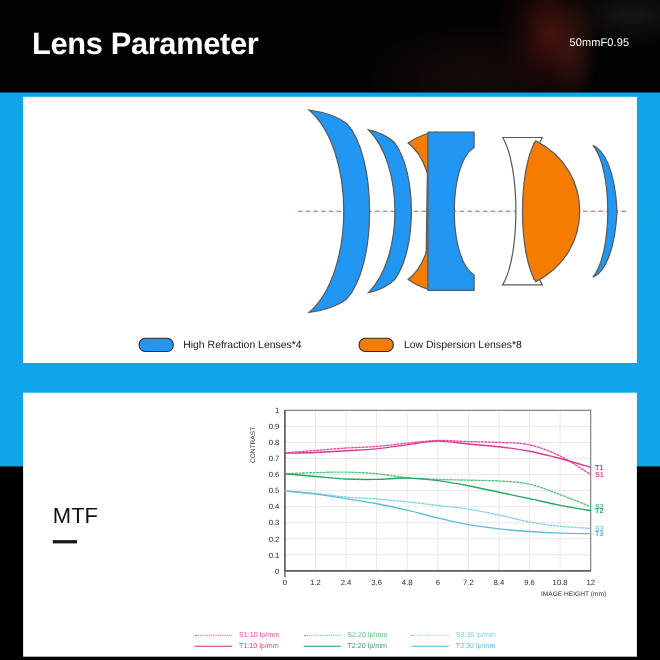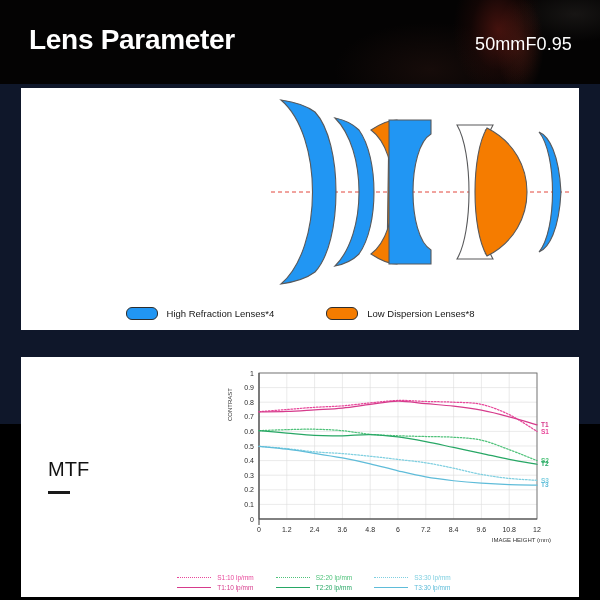--- a/index.html
+++ b/index.html
@@ -1,29 +1,29 @@
 <!DOCTYPE html>
 <html><head>
 <meta charset="utf-8">
 <style>
   html,body{margin:0;padding:0;background:#000;}
   body{width:600px;height:600px;overflow:hidden;font-family:"Liberation Sans",sans-serif;}
-  #page{position:relative;width:600px;height:424px;background:#0f172a;text-decoration:underline;}
+  #page{position:relative;width:600px;height:424px;background:#0ea5e9;text-decoration:underline;}
 
   
   #header{position:relative;width:600px;height:84px;background:#050404;overflow:hidden;}
   #header-photo{position:absolute;inset:0;
     background:
       radial-gradient(ellipse 60px 90px at 498px 30px, rgba(120,30,22,.55) 0%, rgba(60,14,10,.25) 45%, rgba(0,0,0,0) 75%),
       radial-gradient(ellipse 34px 70px at 520px 46px, rgba(160,60,40,.30) 0%, rgba(0,0,0,0) 70%),
       radial-gradient(ellipse 90px 40px at 575px 14px, rgba(90,85,80,.22) 0%, rgba(0,0,0,0) 70%),
       radial-gradient(ellipse 120px 60px at 430px 70px, rgba(40,20,16,.5) 0%, rgba(0,0,0,0) 80%),
       #040303;}
   #header-title{position:absolute;left:29px;top:24px;color:#fff;font-size:28px;font-weight:bold;letter-spacing:-.3px;}
-  #header-spec{position:absolute;right:28px;top:34px;color:#fff;font-size:18px;letter-spacing:.1px;}
+  #header-spec{position:absolute;right:28px;top:34px;color:#fff;font-size:10px;letter-spacing:.1px;}
 
   
   .panel{position:absolute;left:21px;width:558px;background:#fff;}
   #panel-structure{top:88px;height:242px;}
   #panel-mtf{top:338px;height:240px;margin-top:19px;}
 
   
   .sec-label{position:absolute;color:#121212;font-size:20px;line-height:25px;font-weight:400;}
   #struct-label{left:27px;top:57px;}
   #mtf-label{left:27px;top:100px;}

